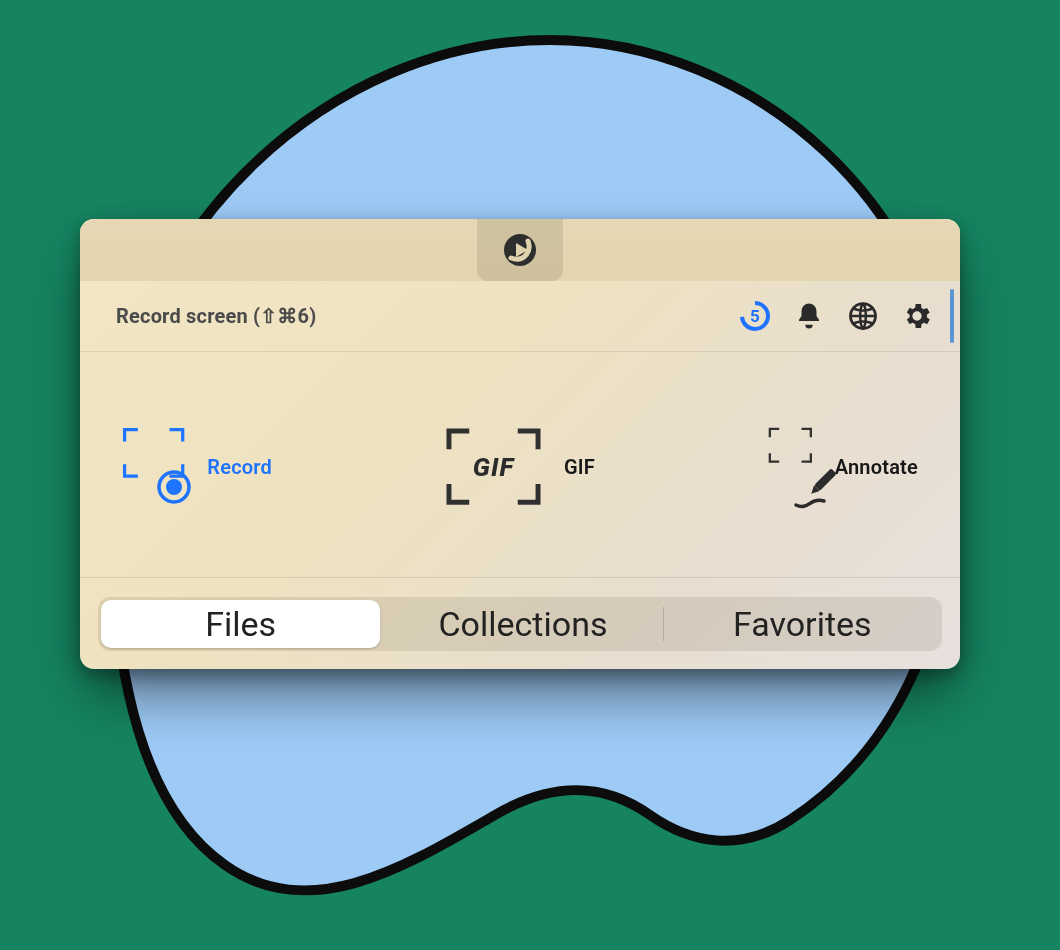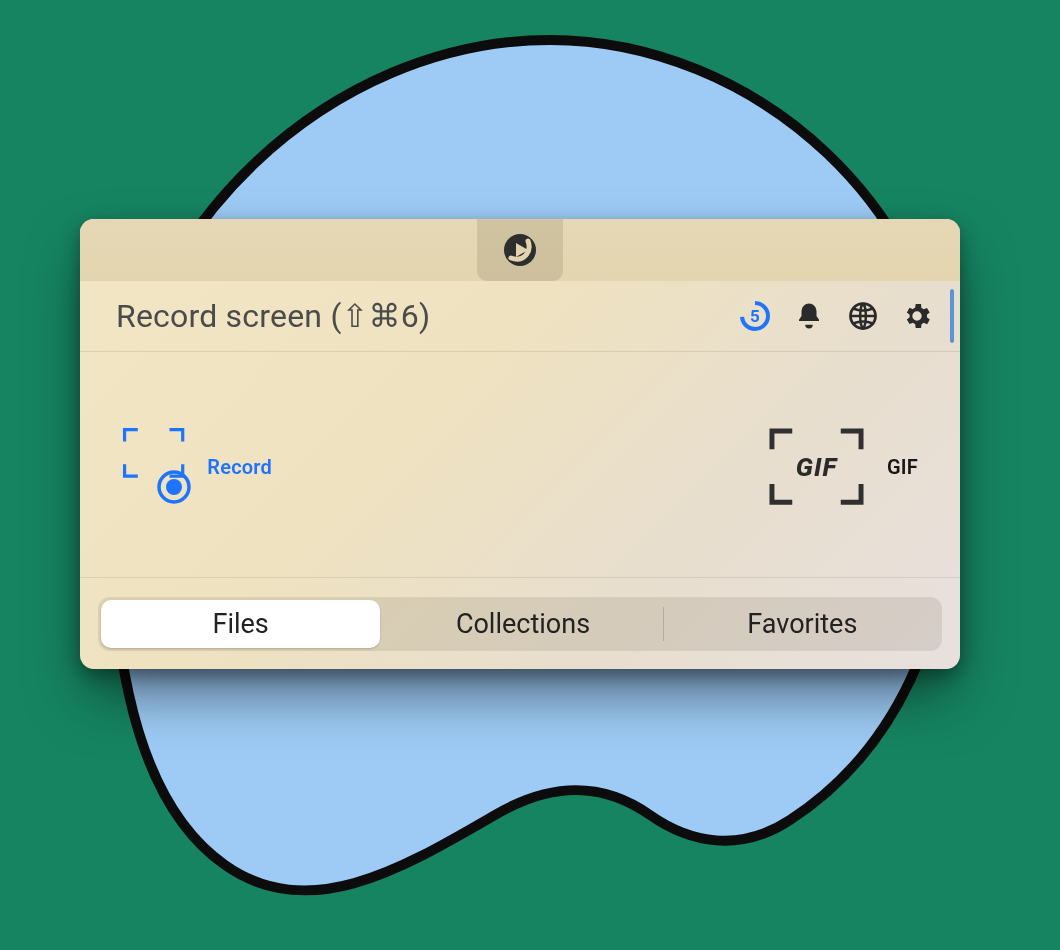--- a/index.html
+++ b/index.html
@@ -5,34 +5,34 @@
   html,body{margin:0;padding:0;width:1060px;height:950px;background:#168461;font-family:-apple-system,BlinkMacSystemFont,"Segoe UI",Roboto,Helvetica,Arial,sans-serif;overflow:hidden;}
   .stage{position:relative;width:1060px;height:950px;}
   .blob{position:absolute;left:50px;top:15px;width:960px;height:920px;}
   .panel{position:absolute;left:80px;top:219px;width:880px;height:450px;border-radius:14px;overflow:hidden;
     box-shadow:0 30px 60px -10px rgba(0,0,0,.55),0 6px 18px rgba(0,0,0,.35);
     background:linear-gradient(135deg,#f2e6c4 0%,#efe2c0 40%,#e8dece 70%,#e8e0de 100%);}
   .menubar{height:62px;background:linear-gradient(180deg,#e6d8b4 0%,#e3d5b0 100%);position:relative;}
   .menubtn{width:86px;height:62px;background:rgba(110,98,70,.18);position:absolute;left:50%;top:0;transform:translateX(-50%);
     border-radius:0 0 10px 10px;display:flex;align-items:center;justify-content:center;}
   .titlebar{height:70px;display:flex;align-items:center;border-bottom:1px solid rgba(0,0,0,.09);padding:0 26px 0 36px;position:relative;}
-  .titlebar-text{font-size:32px;color:#4b4b4b;font-weight:400;letter-spacing:.2px;}
+  .titlebar-text{font-size:20px;color:#4b4b4b;font-weight:700;letter-spacing:.2px;}
   .titlebar-icons{margin-left:auto;display:flex;align-items:center;gap:20px;}
   .ic{width:34px;height:34px;display:flex;align-items:center;justify-content:center;color:#2f2f2f;}
   .rightedge{position:absolute;right:6px;top:8px;width:4px;height:54px;background:#2f7bd6;border-radius:2px;opacity:.75;}
   .actions{height:205px;display:flex;align-items:center;justify-content:space-between;padding:12px 42px 8px;border-bottom:1px solid rgba(0,0,0,.09);}
   .abtn{display:flex;align-items:center;gap:22px;width:150px;}
   .abtn.active .albl{color:#1e74ff;}
   .albl{font-size:20px;font-weight:600;color:#171717;letter-spacing:.2px;}
   .frame{width:98px;height:80px;position:relative;display:flex;align-items:center;justify-content:center;}
   .frame svg{position:absolute;inset:0;}
   .frame .inner{position:relative;color:#303030;}
   .tabs{height:92px;display:flex;align-items:center;padding:0 18px;}
   .seg{flex:1;display:flex;height:54px;background:rgba(100,90,70,.14);border-radius:12px;}
-  .segbtn{flex:1;display:flex;align-items:center;justify-content:center;font-size:27px;color:#222;position:relative;}
+  .segbtn{flex:1;display:flex;align-items:center;justify-content:center;font-size:34px;color:#222;position:relative;}
   .segbtn.active{background:#fff;border-radius:10px;margin:3px;box-shadow:0 1px 2px rgba(0,0,0,.18);font-weight:400;}
   .segbtn+.segbtn::before{content:"";position:absolute;left:0;top:10px;bottom:10px;width:1px;background:rgba(0,0,0,.15);}
   .segbtn.active+.segbtn::before,.segbtn.active::before{display:none;}
 </style>
 </head>
 <body>
 
 <div class="stage">
 
   <svg class="blob" viewBox="0 0 960 920">
@@ -118,20 +118,42 @@
                 <path d="M76 4 H94 V20"></path>
                 <path d="M94 60 V76 H76"></path>
                 <path d="M22 76 H4 V60"></path>
             </g>
           </svg>
           <span class="inner" style="font-weight:800;font-size:26px;font-style:italic;letter-spacing:1px;color:#2b2b2b;">GIF</span>
         </div>
         <span class="albl">GIF</span>
       </div>
 
+      <div class="abtn">
+        <div class="frame">
+          <svg viewBox="0 0 98 80">
+            <g stroke="#303030" stroke-width="5" fill="none" stroke-linecap="square">
+              <path d="M4 20 V4 H22"></path>
+                <path d="M76 4 H94 V20"></path>
+                <path d="M94 60 V76 H76"></path>
+                <path d="M22 76 H4 V60"></path>
+            </g>
+          </svg>
+          <span class="inner">
+            <svg width="52" height="44" viewBox="0 0 52 44">
+              <path d="M6 38c12 6 14-8 28-4" stroke="#2b2b2b" stroke-width="3.5" fill="none" stroke-linecap="round"></path>
+              <g transform="rotate(45 34 14)">
+                <rect x="30" y="0" width="8" height="24" rx="2" fill="#2b2b2b"></rect>
+                <polygon points="30,24 38,24 34,32" fill="#2b2b2b"></polygon>
+              </g>
+            </svg>
+          </span>
+        </div>
+        <span class="albl">Annotate</span>
+      </div>
 
 
     </div>
 
     <div class="tabs">
       <div class="seg">
         <div class="segbtn active">
           <span>Files</span>
         </div>
         <div class="segbtn">

